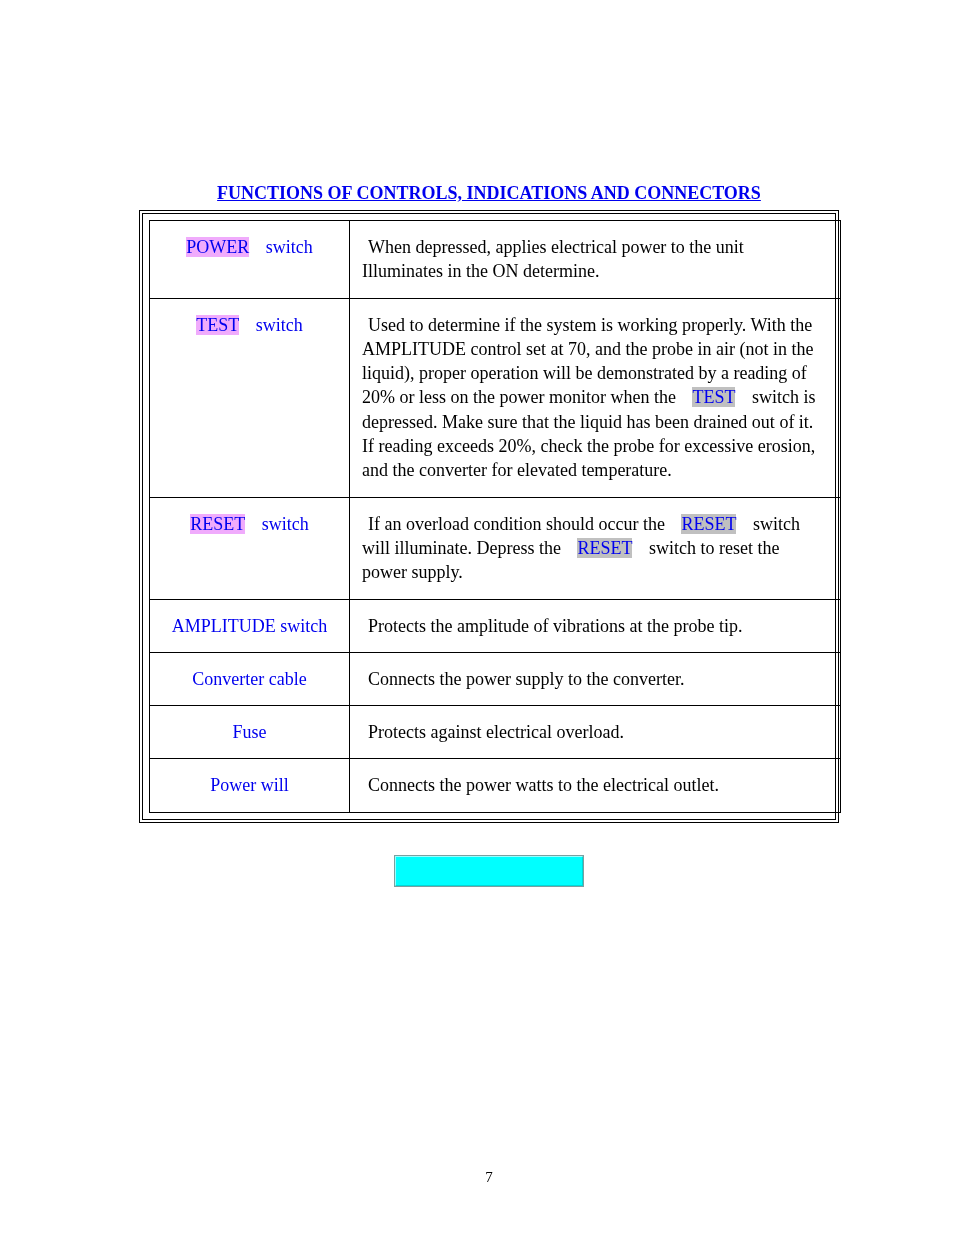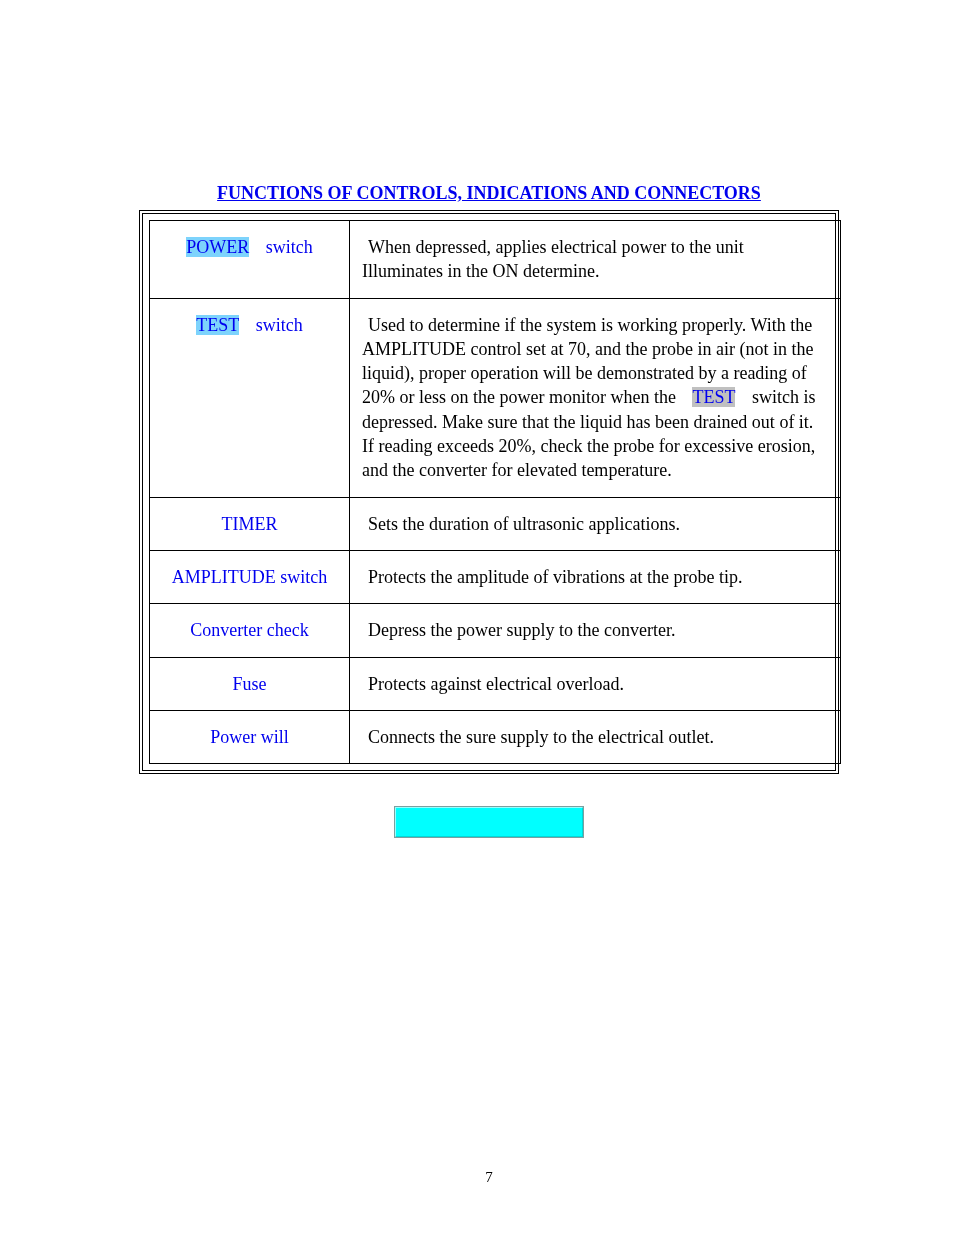--- a/index.html
+++ b/index.html
@@ -44,21 +44,21 @@
       width: 200px;
       text-align: center;
       color: #0000EE;
       vertical-align: top;
       padding-top: 14px;
     }
     td.desc {
       color: #000;
     }
     .hl {
-      background-color: #7dd3fc;
+      background-color: #f0abfc;
       color: #0000EE;
     }
     .inline-hl {
       background-color: #c0c0c0;
       color: #0000EE;
     }
     .cyan-box {
       width: 190px;
       height: 32px;
       background: #00ffff;
@@ -85,38 +85,38 @@
     <tbody id="table-body">
         <tr>
           <td class="label"><span class="hl">POWER</span><span> switch</span></td>
           <td class="desc"><span>When depressed, applies electrical power to the unit Illuminates in the ON determine.</span></td>
         </tr>
         <tr>
           <td class="label"><span class="hl">TEST</span><span> switch</span></td>
           <td class="desc"><span>Used to determine if the system is working properly. With the AMPLITUDE control set at 70, and the probe in air (not in the liquid), proper operation will be demonstrated by a reading of 20% or less on the power monitor when the </span><span class="inline-hl">TEST</span><span> switch is depressed. Make sure that the liquid has been drained out of it. If reading exceeds 20%, check the probe for excessive erosion, and the converter for elevated temperature.</span></td>
         </tr>
         <tr>
-          <td class="label"><span>TIMER</span></td>
-          <td class="desc"><span>Sets the duration of ultrasonic applications.</span></td>
+          <td class="label"><span class="hl">RESET</span><span> switch</span></td>
+          <td class="desc"><span>If an overload condition should occur the </span><span class="inline-hl">RESET</span><span> switch will illuminate. Depress the </span><span class="inline-hl">RESET</span><span> switch to reset the power supply.</span></td>
         </tr>
         <tr>
           <td class="label"><span>AMPLITUDE switch</span></td>
           <td class="desc"><span>Protects the amplitude of vibrations at the probe tip.</span></td>
         </tr>
         <tr>
-          <td class="label"><span>Converter check</span></td>
-          <td class="desc"><span>Depress the power supply to the converter.</span></td>
+          <td class="label"><span>Converter cable</span></td>
+          <td class="desc"><span>Connects the power supply to the converter.</span></td>
         </tr>
         <tr>
           <td class="label"><span>Fuse</span></td>
           <td class="desc"><span>Protects against electrical overload.</span></td>
         </tr>
         <tr>
           <td class="label"><span>Power will</span></td>
-          <td class="desc"><span>Connects the sure supply to the electrical outlet.</span></td>
+          <td class="desc"><span>Connects the power watts to the electrical outlet.</span></td>
         </tr>
       </tbody>
   </table>
 </div>
 
 <div class="cyan-box"></div>
 
 <div class="page-num">7</div>
 
 </body></html>

